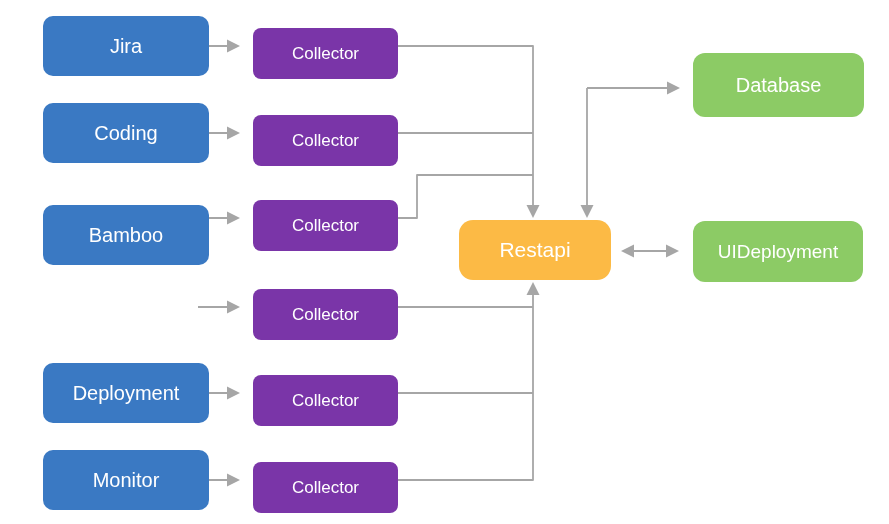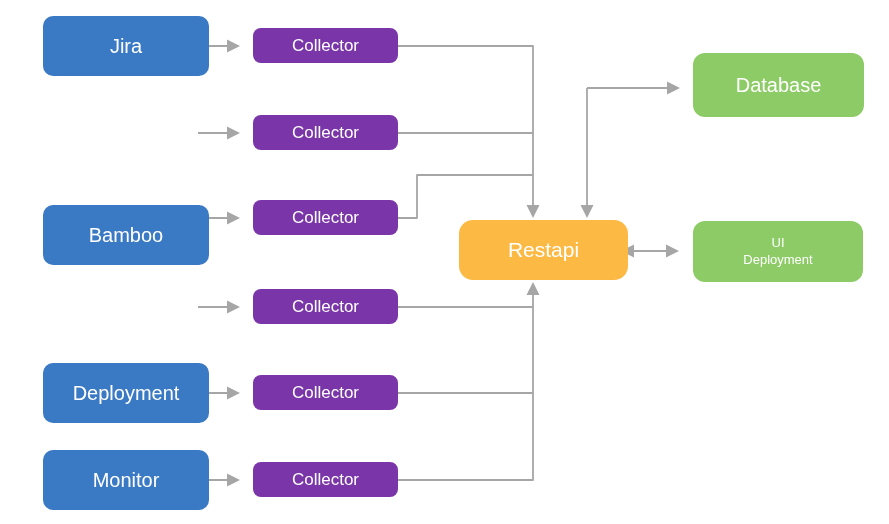--- a/index.html
+++ b/index.html
@@ -10,27 +10,27 @@
     overflow:hidden;
   }
   .connectors{position:absolute;left:0;top:0;width:889px;height:524px;pointer-events:none;}
   .connectors .ln{fill:none;stroke:var(--connector-gray,#a6a6a6);stroke-width:1.8;stroke-linejoin:round;}
   .connectors .ah{fill:var(--connector-gray,#a6a6a6);}
   .node{
     position:absolute;display:flex;align-items:center;justify-content:center;
     color:var(--text-white,#ffffff);text-align:center;box-sizing:border-box;margin-left:11px;
   }
   .source{left:32px;width:166px;height:60px;background:var(--source-blue,#3a79c3);border-radius:10px;font-size:20px;}
-  .collector{left:242px;width:145px;height:35px;background:var(--collector-purple,#7a35a8);border-radius:8px;font-size:17px;}
+  .collector{left:242px;width:145px;height:51px;background:var(--collector-purple,#7a35a8);border-radius:8px;font-size:17px;}
   .s1{top:16px}.s2{top:103px}.s3{top:205px}.s4{top:277px}.s5{top:363px}.s6{top:450px}
   .c1{top:28px}.c2{top:115px}.c3{top:200px}.c4{top:289px}.c5{top:375px}.c6{top:462px}
-  .restapi{left:448px;top:220px;width:169px;height:60px;background:var(--restapi-orange,#fcba45);border-radius:14px;font-size:21px;}
+  .restapi{left:448px;top:220px;width:152px;height:60px;background:var(--restapi-orange,#fcba45);border-radius:14px;font-size:21px;}
   .green{left:682px;background:var(--output-green,#8ccb65);border-radius:12px;font-size:20px;text-align:center;}
   .database{top:53px;width:171px;height:64px;}
-  .ui-dashboard{top:221px;width:170px;height:61px;flex-direction:column;font-size:13px;line-height:1.25;}
+  .ui-dashboard{top:221px;width:170px;height:61px;flex-direction:row;font-size:19px;line-height:1.25;}
 </style>
 </head>
 <body>
 
 <div class="canvas">
 
   <svg class="connectors" viewBox="0 0 889 524" xmlns="http://www.w3.org/2000/svg">
     <defs>
       <marker id="arrow" viewBox="0 0 10 10" refX="8.5" refY="5" markerWidth="7.5" markerHeight="7.5" orient="auto-start-reverse">
         <path class="ah" d="M0,0 L10,5 L0,10 Z" fill="#a6a6a6"></path>
@@ -53,20 +53,23 @@
     <polyline class="ln" points="387,393 533,393"></polyline>
 
     <path class="ln" d="M587,88 V216" marker-end="url(#arrow)"></path>
     <path class="ln" d="M587,88 H678" marker-end="url(#arrow)"></path>
 
     <path class="ln" d="M623,251 H677" marker-start="url(#arrow)" marker-end="url(#arrow)"></path>
   </svg>
 
   <div class="node source s1">
       <span>Jira</span>
+    </div>
+  <div class="node source s2">
+      <span>Coding</span>
     </div>
   <div class="node source s3">
       <span>Bamboo</span>
     </div>
   <div class="node source s5">
       <span>Deployment</span>
     </div>
   <div class="node source s6">
       <span>Monitor</span>
     </div>

